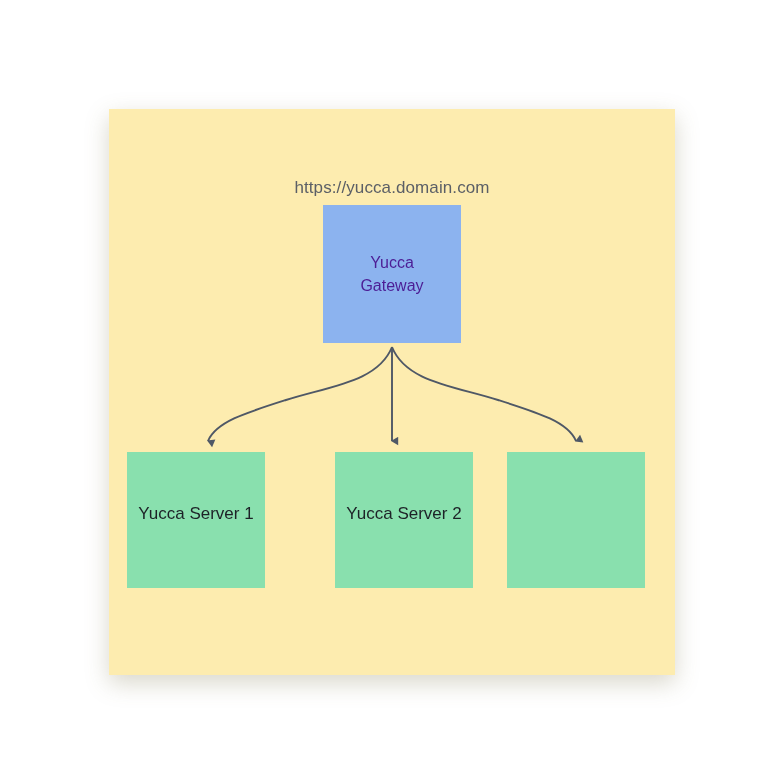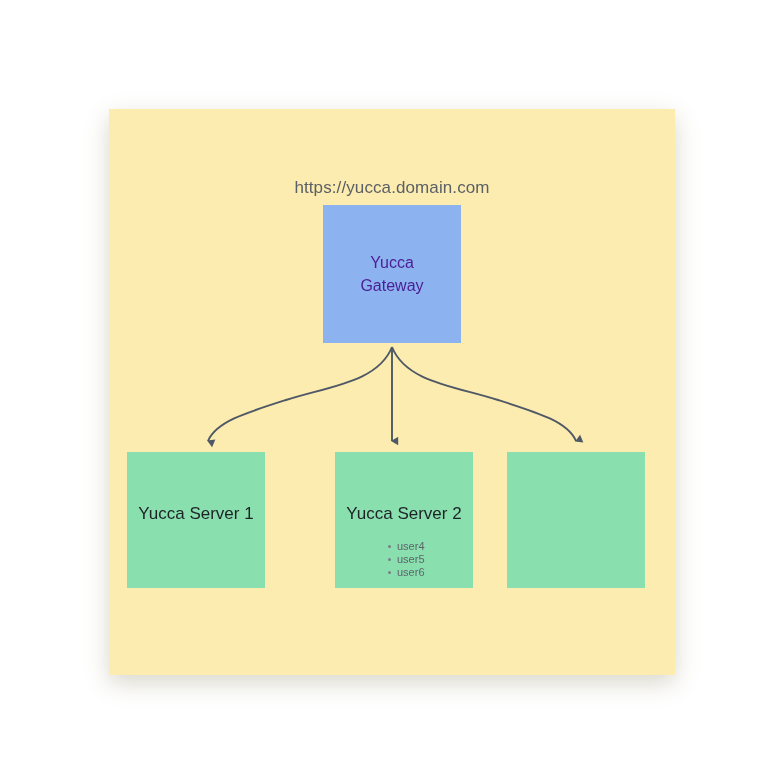--- a/index.html
+++ b/index.html
@@ -143,23 +143,18 @@
     <div id="gateway-label">Yucca
 Gateway</div>
   </div>
 
   <div class="server-box" id="server-box-0">
     <div class="server-title">Yucca Server 1</div>
   </div>
 
   <div class="server-box" id="server-box-1">
     <div class="server-title">Yucca Server 2</div>
-    <ul class="server-users">
-      <li>user4</li>
-      <li>user5</li>
-      <li>user6</li>
-    </ul>
   </div>
 
   <div class="server-box" id="server-box-2">
   </div>
 
 </div>
 
 </body></html>

